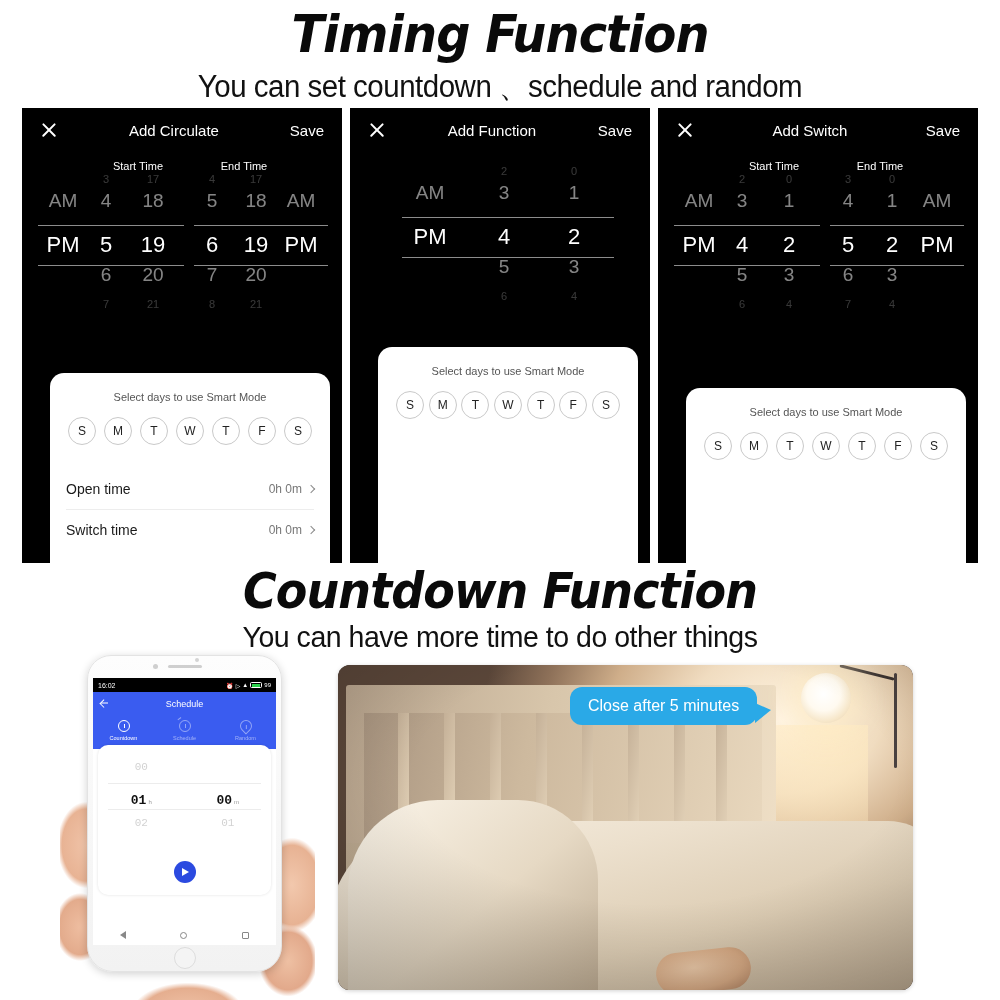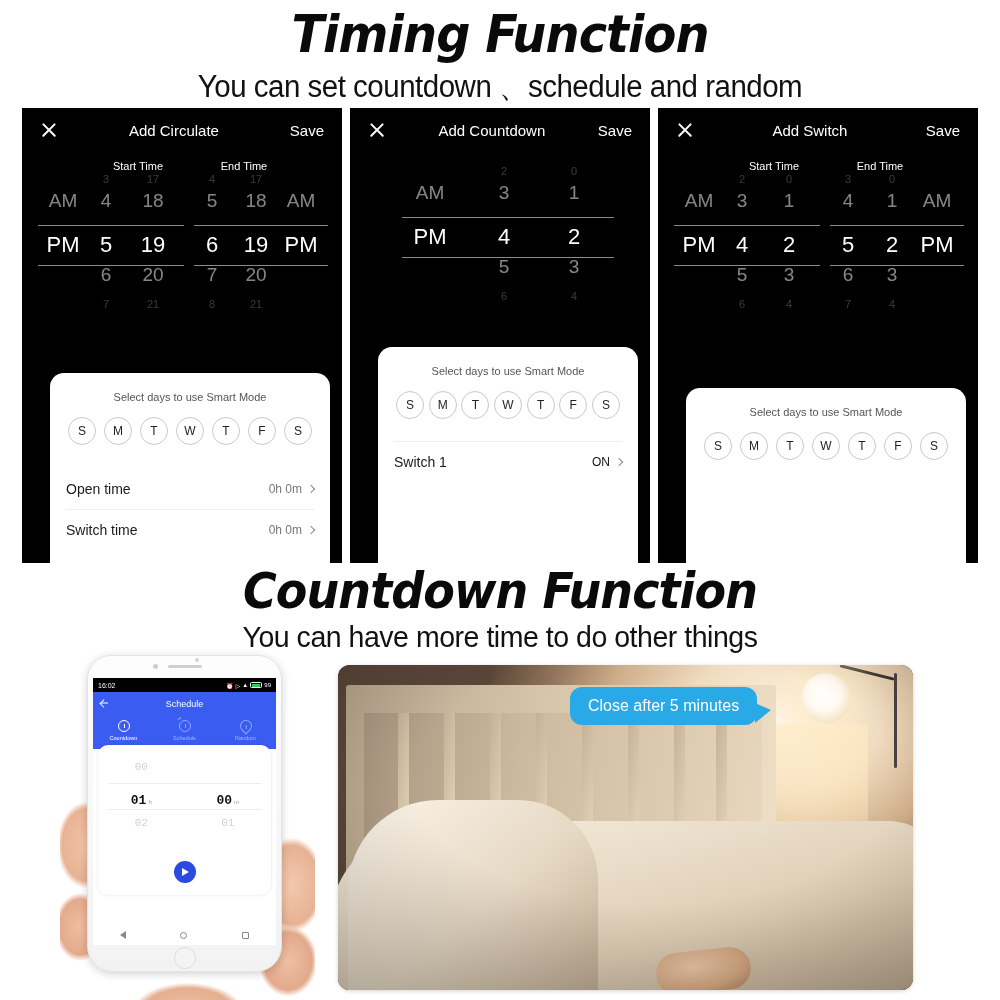--- a/index.html
+++ b/index.html
@@ -453,21 +453,21 @@
               <span>0h 0m</span>
               <i class="chev"></i>
             </span>
         </div>
       </div>
     </div>
 
     <div class="panel" id="panel-2">
       <div class="panel-bar">
         <div class="close-x"></div>
-        <div class="panel-title">Add Countdown</div>
+        <div class="panel-title">Add Function</div>
         <div class="panel-save">Save</div>
       </div>
 
       <div class="picker-wrap" style="padding-top:14px;">
         <div class="picker">
           <div class="wheel" style="width:78px;">
             <div class="it r-ghost2">&nbsp;</div>
             <div class="it r-ghost1">AM</div>
             <div class="it r-sel">PM</div>
             <div class="it r-ghost3">&nbsp;</div>
@@ -497,27 +497,20 @@
         <div class="days">
           <div class="day">S</div>
           <div class="day">M</div>
           <div class="day">T</div>
           <div class="day">W</div>
           <div class="day">T</div>
           <div class="day">F</div>
           <div class="day">S</div>
         </div>
         <div style="height:18px;"></div>
-        <div class="row">
-          <span>Switch 1</span>
-          <span class="rv">
-              <span style="color:#111;font-size:12px;">ON</span>
-              <i class="chev"></i>
-            </span>
-        </div>
       </div>
     </div>
 
     <div class="panel" id="panel-3">
       <div class="panel-bar">
         <div class="close-x"></div>
         <div class="panel-title">Add Switch</div>
         <div class="panel-save">Save</div>
       </div>
 

